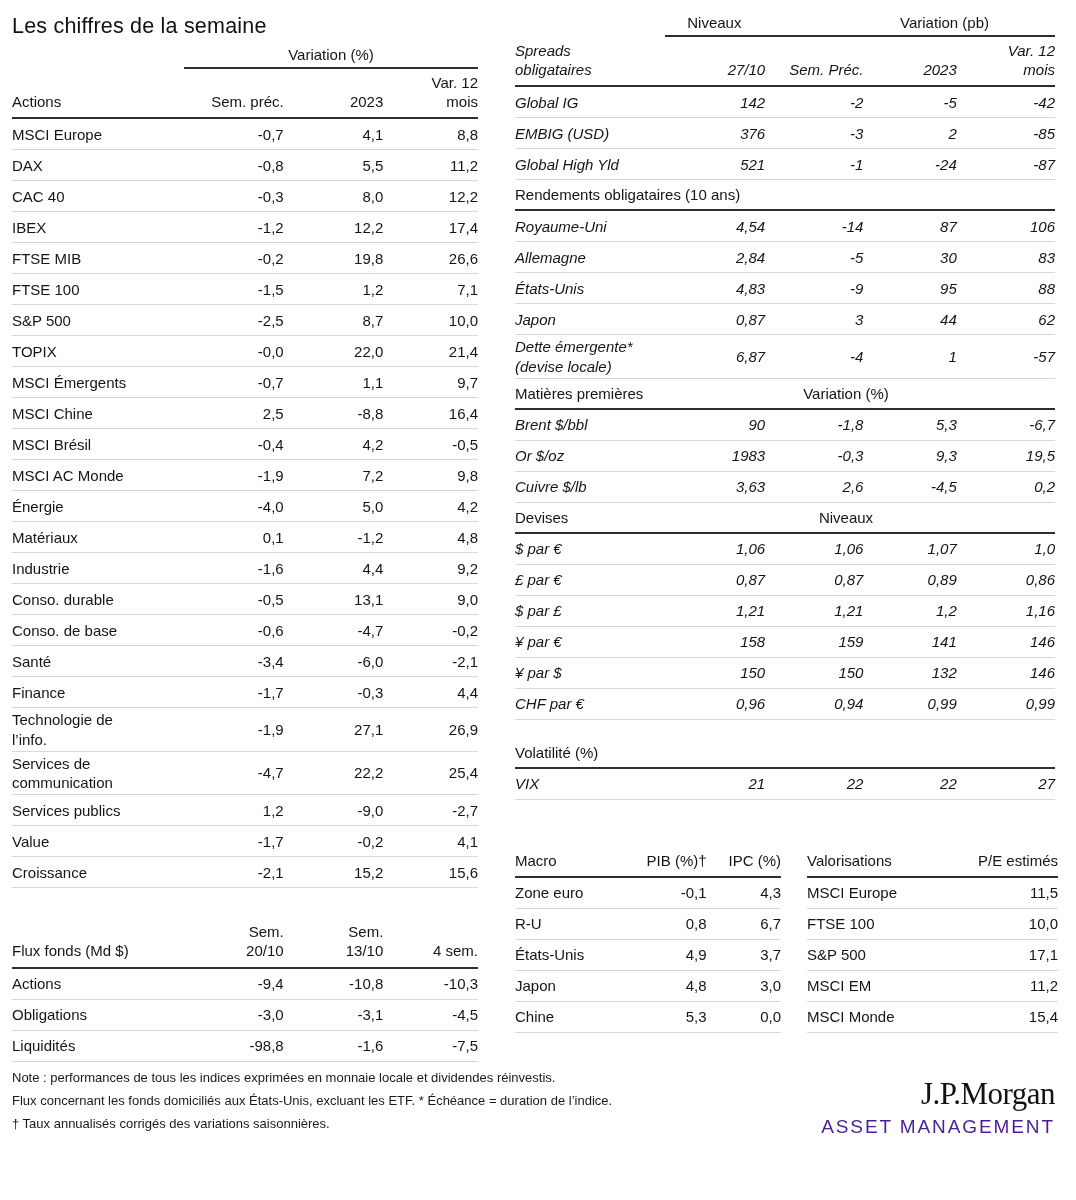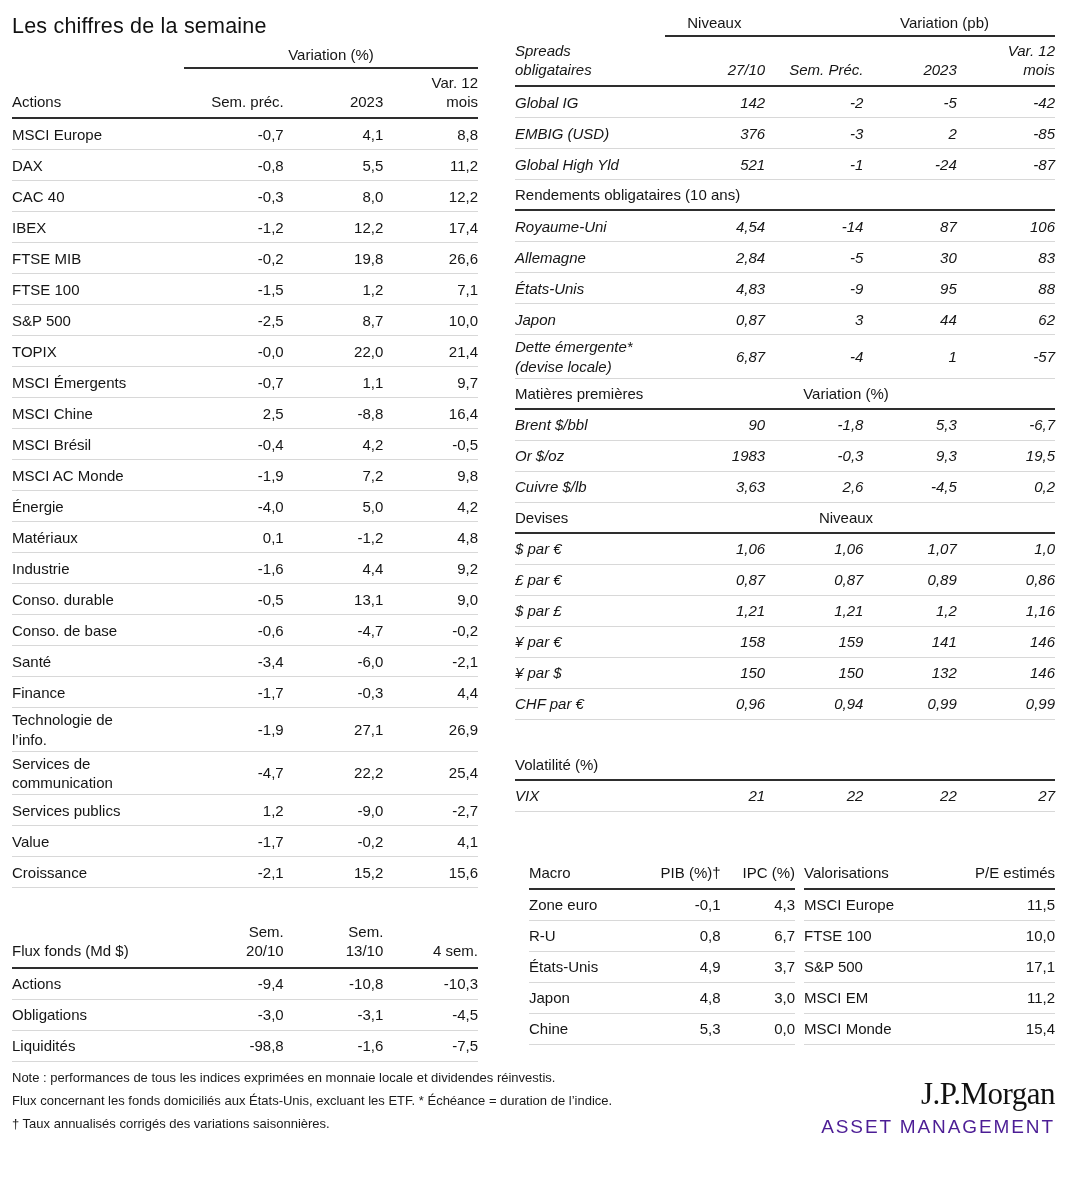--- a/index.html
+++ b/index.html
@@ -38,25 +38,25 @@
   .td.label { white-space: pre-line; line-height: 1.28; padding-right: 8px; }
 
   
   .ts-inner { margin-left: 150px; display: grid; grid-template-columns: 1fr 2.95fr; border-bottom: 2px solid #2e2e2e; padding-bottom: 4px; }
   .ts-niveaux { text-align: center; }
   .ts-var { text-align: right; padding-right: 66px; }
 
   
   .section-row { position: relative; display: flex; align-items: center; min-height: 31px; border-bottom: 2px solid #2e2e2e; padding: 3px 0; }
   .section-row .sec-center { position: absolute; left: 150px; right: 0; text-align: center; padding-right: 28px; }
-  .section-row.vol { margin-top: 30px; text-align: right; }
+  .section-row.vol { margin-top: 18px; text-align: right; }
 
   .flux { margin-top: 30px; }
 
-  .bottom-tables { display: flex; gap: 9px; margin-top: 40px; justify-content: flex-end; }
+  .bottom-tables { display: flex; gap: 26px; margin-top: 40px; }
   .macro-tbl { width: 266px; flex: none; }
   .val-tbl { width: 251px; flex: none; }
 
   .notes { position: absolute; left: 12px; bottom: 24px; width: 730px; font-size: 13px; line-height: 1.76; color:#1a1a1a; }
 
   .logo { position: absolute; right: 21px; bottom: 22px; text-align: right; }
   .logo .brand { font-family: "Liberation Serif", serif; font-size: 31px; line-height: 1; letter-spacing: -0.5px; color:#111; }
   .logo .division { font-size: 19px; letter-spacing: 1.9px; margin-top: 7px; color:#4c1d95; }
 </style>
 </head>

